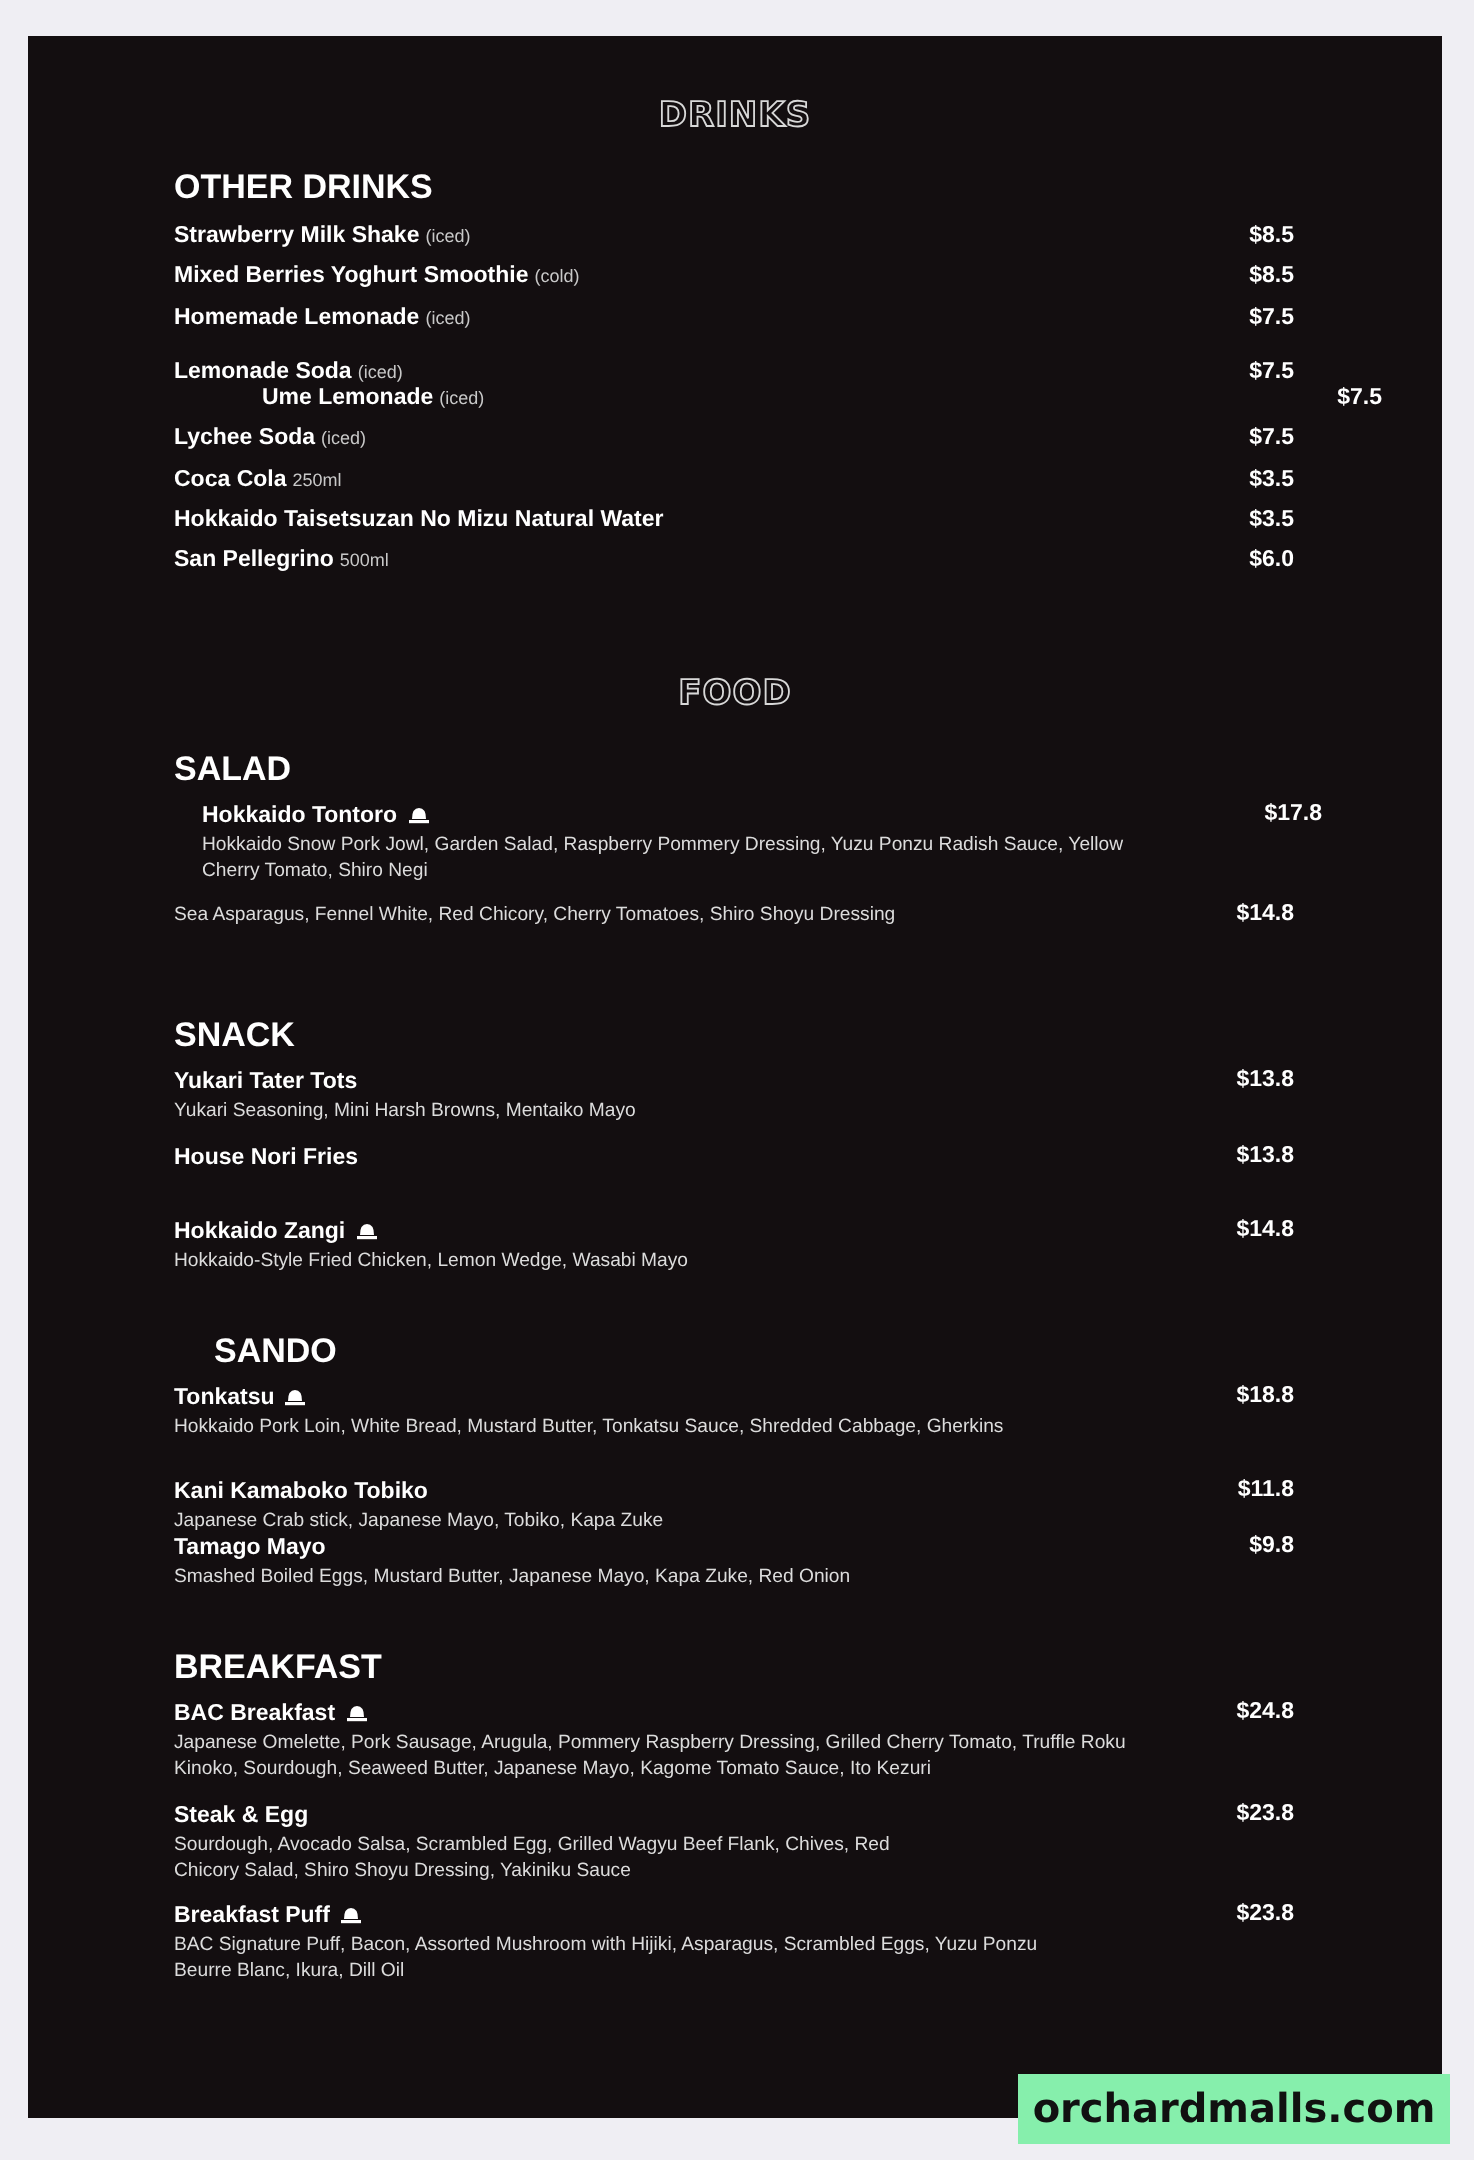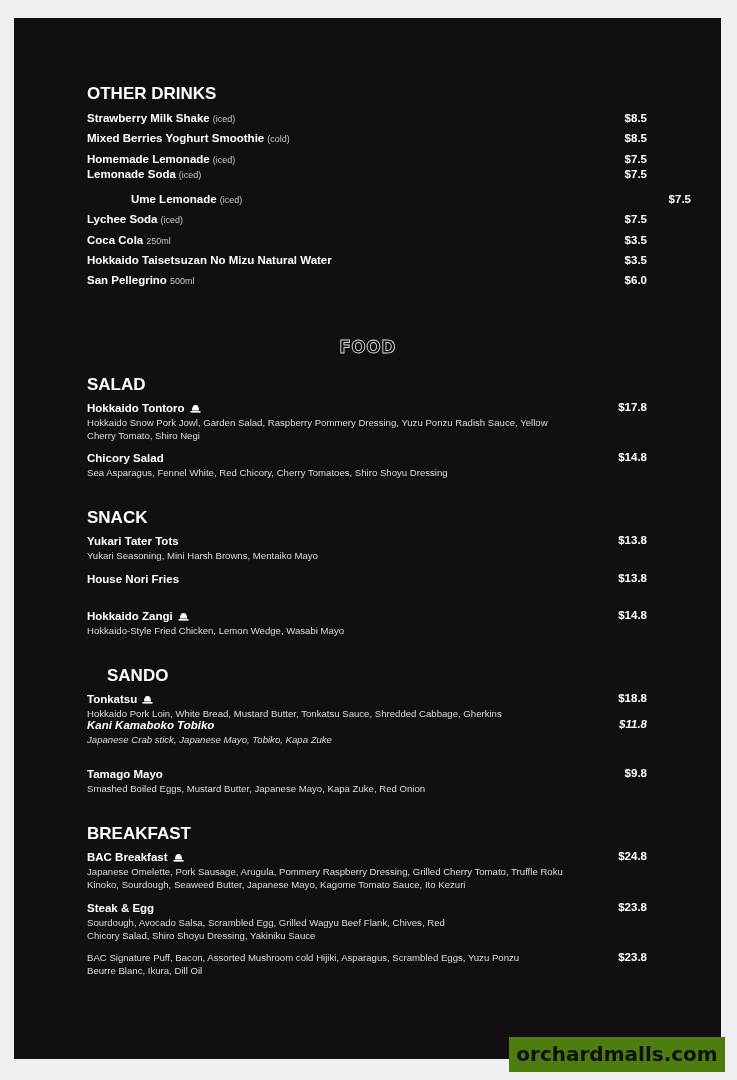--- a/index.html
+++ b/index.html
@@ -74,49 +74,50 @@
     .hat-icon {
       display: inline-block;
       width: 11px; height: 9px;
       margin-left: 5px;
       vertical-align: -1px;
     }
     .watermark {
       position: absolute;
       left: 509px; top: 1037px;
       width: 216px; height: 35px;
-      background: #4d7c0f;
+      background: #86efac;
       color: #111111;
       font-family: "DejaVu Sans", sans-serif;
       font-weight: bold;
       font-size: 20px;
       line-height: 35px;
       text-align: center;
     }
   </style>
 </head>
 <body>
 
 <div class="menu-page">
 
+  <div class="outline-title" style="top:30px;">DRINKS</div>
   <h2 class="cat-title" style="top:66px;">OTHER DRINKS</h2>
 
   <div class="drink-row" style="top:92px;">
     <span class="drink-name">Strawberry Milk Shake</span><span class="drink-note">(iced)</span>
     <span class="price">$8.5</span>
   </div>
   <div class="drink-row" style="top:112px;">
     <span class="drink-name">Mixed Berries Yoghurt Smoothie</span><span class="drink-note">(cold)</span>
     <span class="price">$8.5</span>
   </div>
   <div class="drink-row" style="top:133px;">
     <span class="drink-name">Homemade Lemonade</span><span class="drink-note">(iced)</span>
     <span class="price">$7.5</span>
   </div>
-  <div class="drink-row" style="top:148px;">
+  <div class="drink-row" style="top:160px;">
     <span class="drink-name">Lemonade Soda</span><span class="drink-note">(iced)</span>
     <span class="price">$7.5</span>
   </div>
   <div class="drink-row" style="top:173px;padding-left:44px;">
     <span class="drink-name">Ume Lemonade</span><span class="drink-note">(iced)</span>
     <span class="price">$7.5</span>
   </div>
   <div class="drink-row" style="top:193px;">
     <span class="drink-name">Lychee Soda</span><span class="drink-note">(iced)</span>
     <span class="price">$7.5</span>
@@ -130,30 +131,29 @@
     <span class="price">$3.5</span>
   </div>
   <div class="drink-row" style="top:254px;">
     <span class="drink-name">San Pellegrino</span><span class="drink-note">500ml</span>
     <span class="price">$6.0</span>
   </div>
 
   <div class="outline-title" style="top:319px;">FOOD</div>
 
   <h2 class="cat-title" style="top:357px;">SALAD</h2>
-  <div class="food-item" style="top:383px;">
+  <div class="food-item" style="top:383px;margin-left:14px;">
     <div class="food-name"><span>Hokkaido Tontoro</span><svg class="hat-icon" viewBox="0 0 11 9">
           <path d="M2 6.5 Q2 1 5.5 1 Q9 1 9 6.5 Z" fill="#fff"></path>
           <rect x="0.5" y="7" width="10" height="1.6" fill="#fff"></rect>
         </svg></div>
     <div class="food-desc">Hokkaido Snow Pork Jowl, Garden Salad, Raspberry Pommery Dressing, Yuzu Ponzu Radish Sauce, Yellow Cherry Tomato, Shiro Negi</div>
     <span class="price">$17.8</span>
   </div>
   <div class="food-item" style="top:433px;">
-    <div class="food-name"><span>Chicory Salad</span></div>
     <div class="food-desc">Sea Asparagus, Fennel White, Red Chicory, Cherry Tomatoes, Shiro Shoyu Dressing</div>
     <span class="price">$14.8</span>
   </div>
 
   <h2 class="cat-title" style="top:490px;">SNACK</h2>
   <div class="food-item" style="top:516px;">
     <div class="food-name"><span>Yukari Tater Tots</span></div>
     <div class="food-desc">Yukari Seasoning, Mini Harsh Browns, Mentaiko Mayo</div>
     <span class="price">$13.8</span>
   </div>
@@ -172,21 +172,21 @@
 
   <h2 class="cat-title" style="top:648px;margin-left:20px;">SANDO</h2>
   <div class="food-item" style="top:674px;">
     <div class="food-name"><span>Tonkatsu</span><svg class="hat-icon" viewBox="0 0 11 9">
           <path d="M2 6.5 Q2 1 5.5 1 Q9 1 9 6.5 Z" fill="#fff"></path>
           <rect x="0.5" y="7" width="10" height="1.6" fill="#fff"></rect>
         </svg></div>
     <div class="food-desc" style="width:560px;">Hokkaido Pork Loin, White Bread, Mustard Butter, Tonkatsu Sauce, Shredded Cabbage, Gherkins</div>
     <span class="price">$18.8</span>
   </div>
-  <div class="food-item" style="top:700px;font-style:italic;">
+  <div class="food-item" style="top:721px;">
     <div class="food-name"><span>Kani Kamaboko Tobiko</span></div>
     <div class="food-desc">Japanese Crab stick, Japanese Mayo, Tobiko, Kapa Zuke</div>
     <span class="price">$11.8</span>
   </div>
   <div class="food-item" style="top:749px;">
     <div class="food-name"><span>Tamago Mayo</span></div>
     <div class="food-desc">Smashed Boiled Eggs, Mustard Butter, Japanese Mayo, Kapa Zuke, Red Onion</div>
     <span class="price">$9.8</span>
   </div>
 
@@ -198,19 +198,23 @@
         </svg></div>
     <div class="food-desc" style="width:485px;">Japanese Omelette, Pork Sausage, Arugula, Pommery Raspberry Dressing, Grilled Cherry Tomato, Truffle Roku Kinoko, Sourdough, Seaweed Butter, Japanese Mayo, Kagome Tomato Sauce, Ito Kezuri</div>
     <span class="price">$24.8</span>
   </div>
   <div class="food-item" style="top:883px;">
     <div class="food-name"><span>Steak &amp; Egg</span></div>
     <div class="food-desc" style="width:390px;">Sourdough, Avocado Salsa, Scrambled Egg, Grilled Wagyu Beef Flank, Chives, Red Chicory Salad, Shiro Shoyu Dressing, Yakiniku Sauce</div>
     <span class="price">$23.8</span>
   </div>
   <div class="food-item" style="top:933px;">
-    <div class="food-desc" style="width:440px;">BAC Signature Puff, Bacon, Assorted Mushroom cold Hijiki, Asparagus, Scrambled Eggs, Yuzu Ponzu Beurre Blanc, Ikura, Dill Oil</div>
+    <div class="food-name"><span>Breakfast Puff</span><svg class="hat-icon" viewBox="0 0 11 9">
+          <path d="M2 6.5 Q2 1 5.5 1 Q9 1 9 6.5 Z" fill="#fff"></path>
+          <rect x="0.5" y="7" width="10" height="1.6" fill="#fff"></rect>
+        </svg></div>
+    <div class="food-desc" style="width:440px;">BAC Signature Puff, Bacon, Assorted Mushroom with Hijiki, Asparagus, Scrambled Eggs, Yuzu Ponzu Beurre Blanc, Ikura, Dill Oil</div>
     <span class="price">$23.8</span>
   </div>
 
 </div>
 
 <div class="watermark">orchardmalls.com</div>
 
 </body></html>

